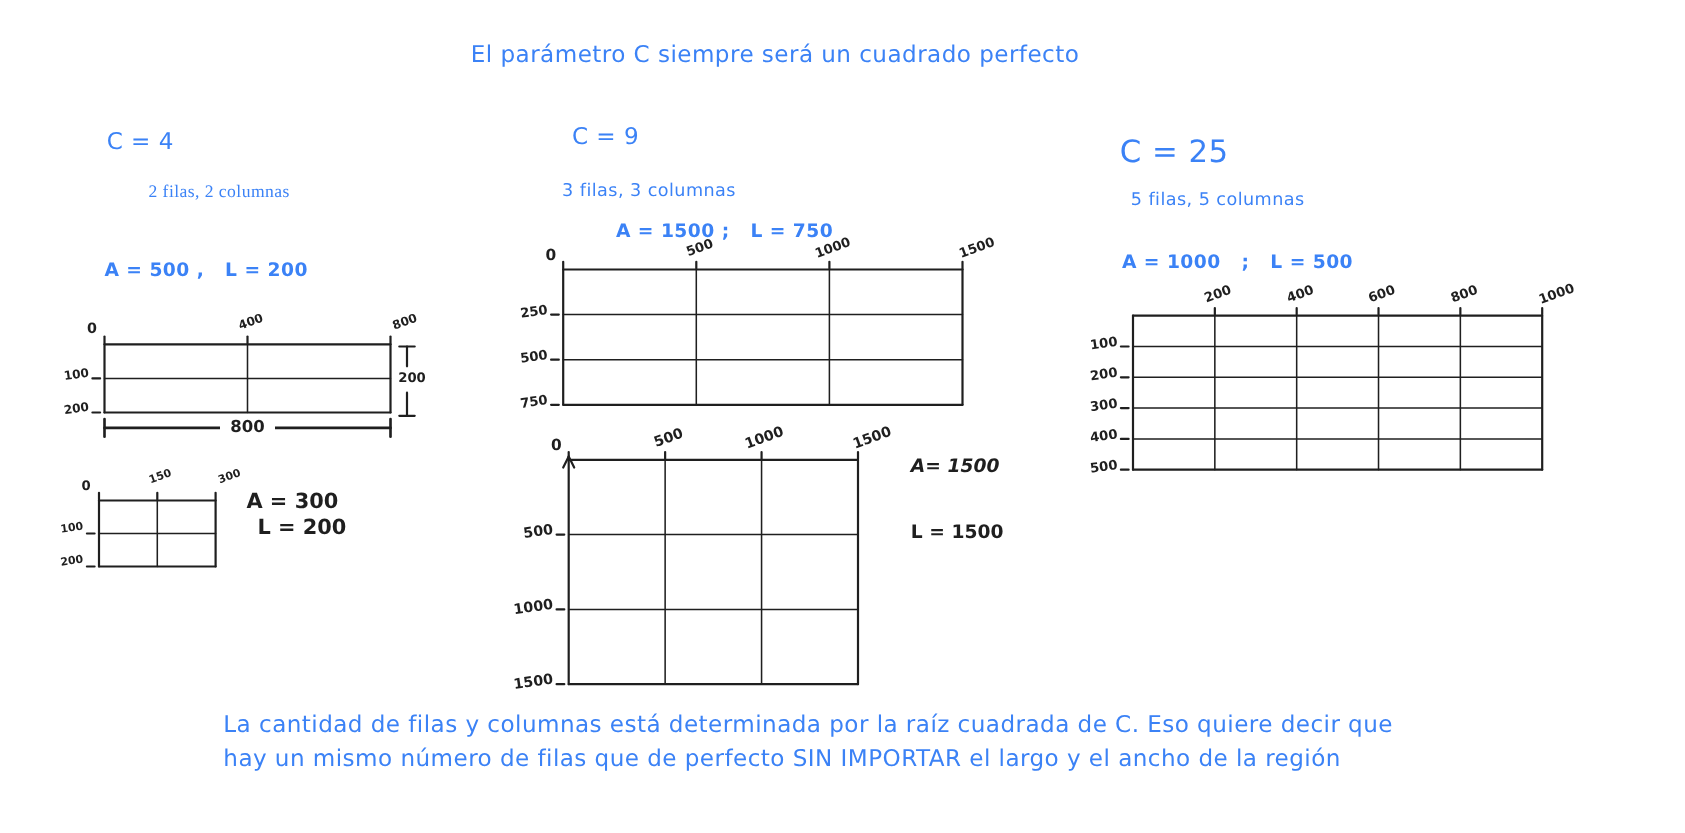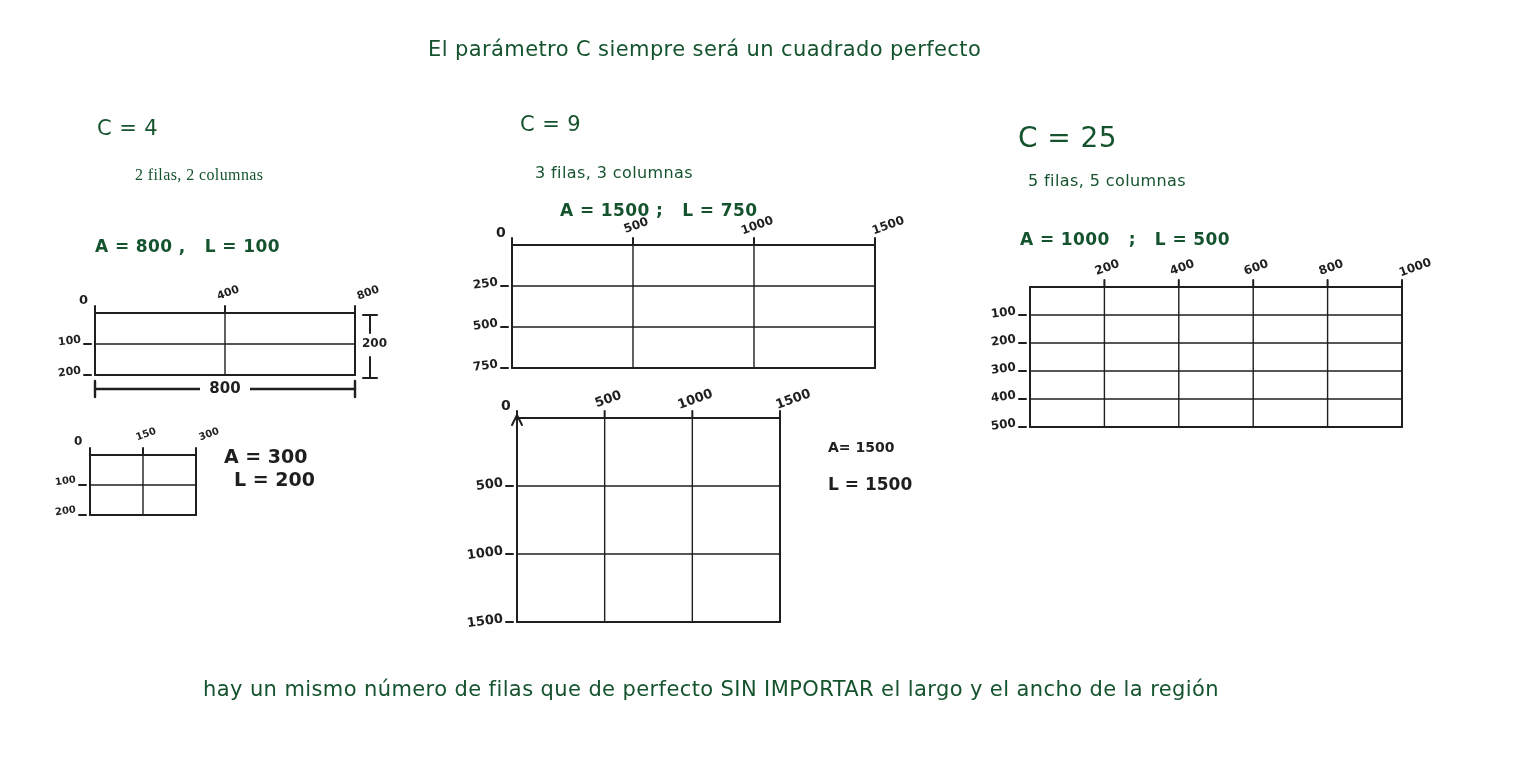--- a/index.html
+++ b/index.html
@@ -15,21 +15,21 @@
   #labels{position:absolute;left:0;top:0;width:100%;height:100%;pointer-events:none;}
   .lbl{
     position:absolute;
     color:#1f1f1f;
     font-weight:bold;
     line-height:1;
     white-space:nowrap;
   }
   .txt{
     position:absolute;
-    color:#14532d;
+    color:#3b82f6;
     line-height:1.25;
     white-space:pre;
     letter-spacing:0.4px;
   }
   .formula{font-weight:bold;}
 </style>
 </head>
 <body>
 
 <div class="canvas">
@@ -141,43 +141,44 @@
       <div class="lbl" style="left: 460px; top: 278px; font-size: 12px; width: 38px; text-align: right; transform: rotate(-8deg);">250</div>
       <div class="lbl" style="left: 460px; top: 319px; font-size: 12px; width: 38px; text-align: right; transform: rotate(-8deg);">500</div>
       <div class="lbl" style="left: 460px; top: 360px; font-size: 12px; width: 38px; text-align: right; transform: rotate(-8deg);">750</div>
       <div class="lbl" style="left: 501px; top: 398px; font-size: 14px;">0</div>
       <div class="lbl" style="left: 586.667px; top: 392px; font-size: 13px; width: 42px; text-align: center; transform: rotate(-20deg);">500</div>
       <div class="lbl" style="left: 674.333px; top: 392px; font-size: 13px; width: 42px; text-align: center; transform: rotate(-20deg);">1000</div>
       <div class="lbl" style="left: 772px; top: 392px; font-size: 13px; width: 42px; text-align: center; transform: rotate(-20deg);">1500</div>
       <div class="lbl" style="left: 465px; top: 478px; font-size: 13px; width: 38px; text-align: right; transform: rotate(-8deg);">500</div>
       <div class="lbl" style="left: 465px; top: 546px; font-size: 13px; width: 38px; text-align: right; transform: rotate(-8deg);">1000</div>
       <div class="lbl" style="left: 465px; top: 614px; font-size: 13px; width: 38px; text-align: right; transform: rotate(-8deg);">1500</div>
-      <div class="lbl" style="left: 828px; top: 440px; font-size: 14px;">A= 1500</div>
+      <div class="lbl" style="left: 828px; top: 416px; font-size: 17px; font-style: italic;">A= 1500</div>
       <div class="lbl" style="left: 828px; top: 476px; font-size: 17px;">L = 1500</div>
       <div class="lbl" style="left: 1086.4px; top: 261px; font-size: 12px; width: 42px; text-align: center; transform: rotate(-20deg);">200</div>
       <div class="lbl" style="left: 1160.8px; top: 261px; font-size: 12px; width: 42px; text-align: center; transform: rotate(-20deg);">400</div>
       <div class="lbl" style="left: 1235.2px; top: 261px; font-size: 12px; width: 42px; text-align: center; transform: rotate(-20deg);">600</div>
       <div class="lbl" style="left: 1309.6px; top: 261px; font-size: 12px; width: 42px; text-align: center; transform: rotate(-20deg);">800</div>
       <div class="lbl" style="left: 1394px; top: 261px; font-size: 12px; width: 42px; text-align: center; transform: rotate(-20deg);">1000</div>
       <div class="lbl" style="left: 978px; top: 307px; font-size: 12px; width: 38px; text-align: right; transform: rotate(-8deg);">100</div>
       <div class="lbl" style="left: 978px; top: 335px; font-size: 12px; width: 38px; text-align: right; transform: rotate(-8deg);">200</div>
       <div class="lbl" style="left: 978px; top: 363px; font-size: 12px; width: 38px; text-align: right; transform: rotate(-8deg);">300</div>
       <div class="lbl" style="left: 978px; top: 391px; font-size: 12px; width: 38px; text-align: right; transform: rotate(-8deg);">400</div>
       <div class="lbl" style="left: 978px; top: 419px; font-size: 12px; width: 38px; text-align: right; transform: rotate(-8deg);">500</div>
     </div>
 
   <div class="txt" style="left:428px;top:36px;font-size:21px;">El parámetro C siempre será un cuadrado perfecto</div>
 
   <div class="txt" style="left:97px;top:115px;font-size:21px;">C = 4</div>
   <div class="txt" style="left:135px;top:165px;font-size:16px;font-family:Liberation Serif, serif;">2 filas, 2 columnas</div>
-  <div class="txt formula" style="left:95px;top:236px;font-size:17px;">A = 800 ,   L = 100</div>
+  <div class="txt formula" style="left:95px;top:236px;font-size:17px;">A = 500 ,   L = 200</div>
 
   <div class="txt" style="left:520px;top:111px;font-size:21px;">C = 9</div>
-  <div class="txt" style="left:535px;top:163px;font-size:16px;">3 filas, 3 columnas</div>
+  <div class="txt" style="left:511px;top:163px;font-size:16px;">3 filas, 3 columnas</div>
   <div class="txt formula" style="left:560px;top:200px;font-size:17px;">A = 1500 ;   L = 750</div>
 
   <div class="txt" style="left:1018px;top:120px;font-size:28px;">C = 25</div>
   <div class="txt" style="left:1028px;top:171px;font-size:16px;">5 filas, 5 columnas</div>
   <div class="txt formula" style="left:1020px;top:229px;font-size:17px;">A = 1000   ;   L = 500</div>
 
+  <div class="txt" style="left:203px;top:645px;font-size:21px;">La cantidad de filas y columnas está determinada por la raíz cuadrada de C. Eso quiere decir que</div>
   <div class="txt" style="left:203px;top:676px;font-size:21px;">hay un mismo número de filas que de perfecto SIN IMPORTAR el largo y el ancho de la región</div>
 
 </div>
 
 </body></html>

